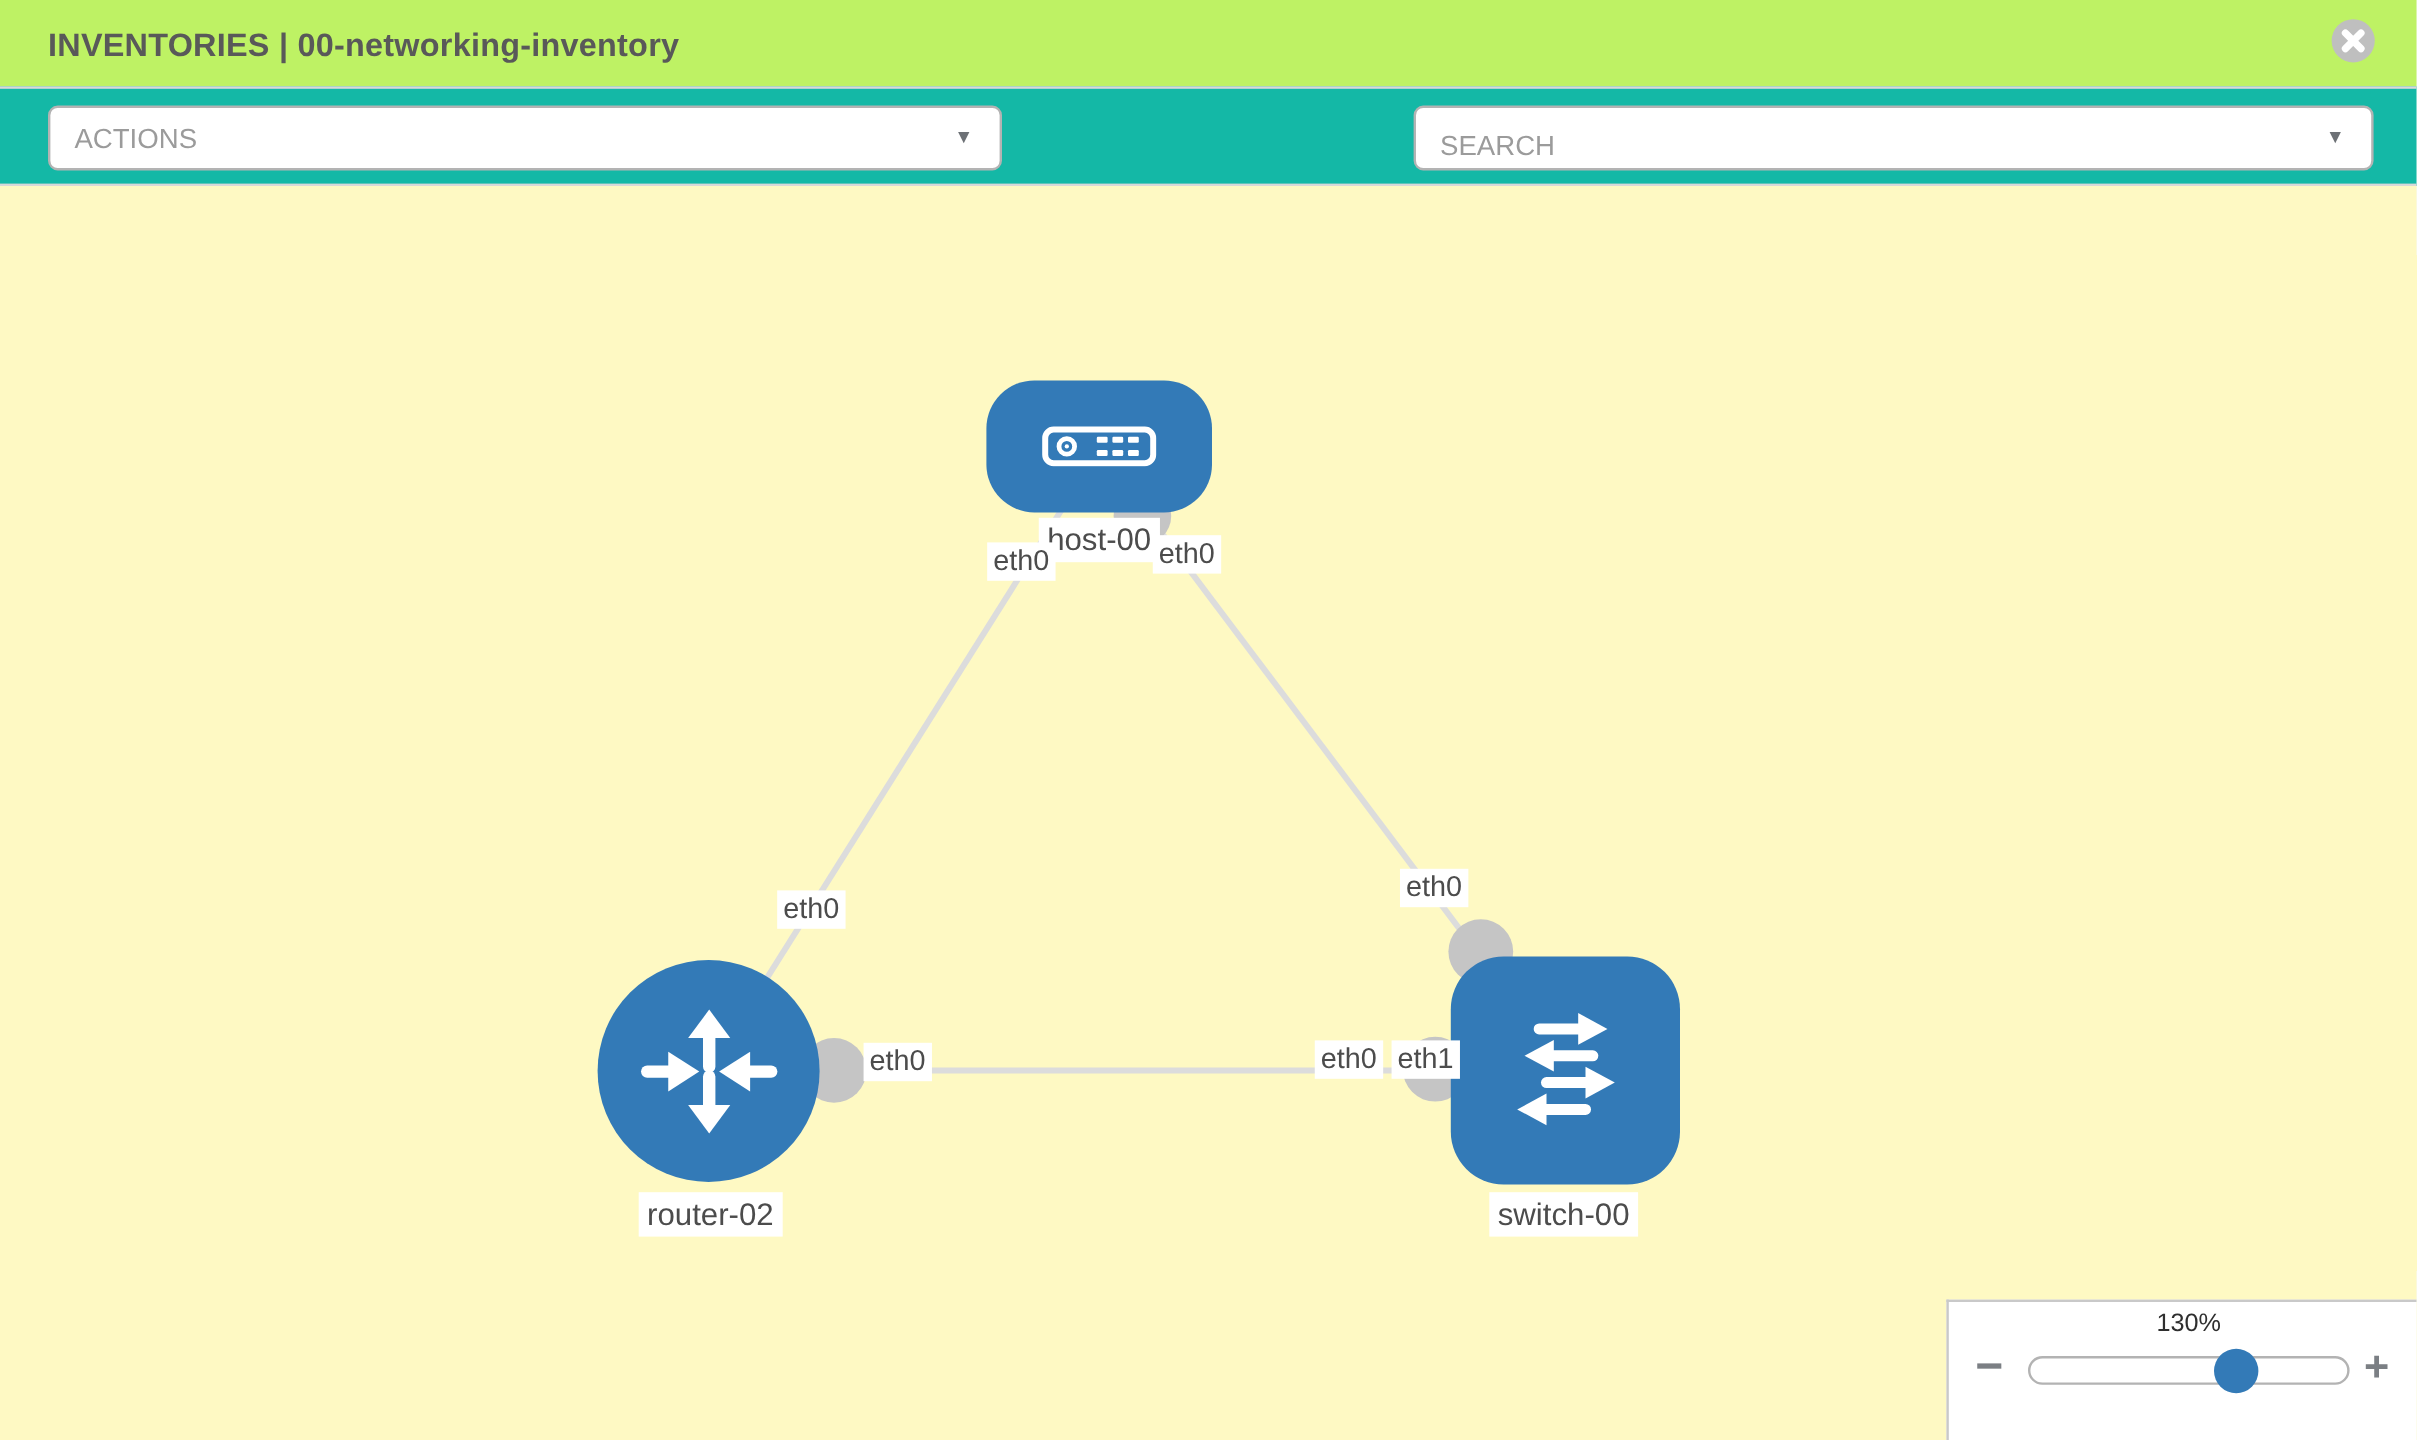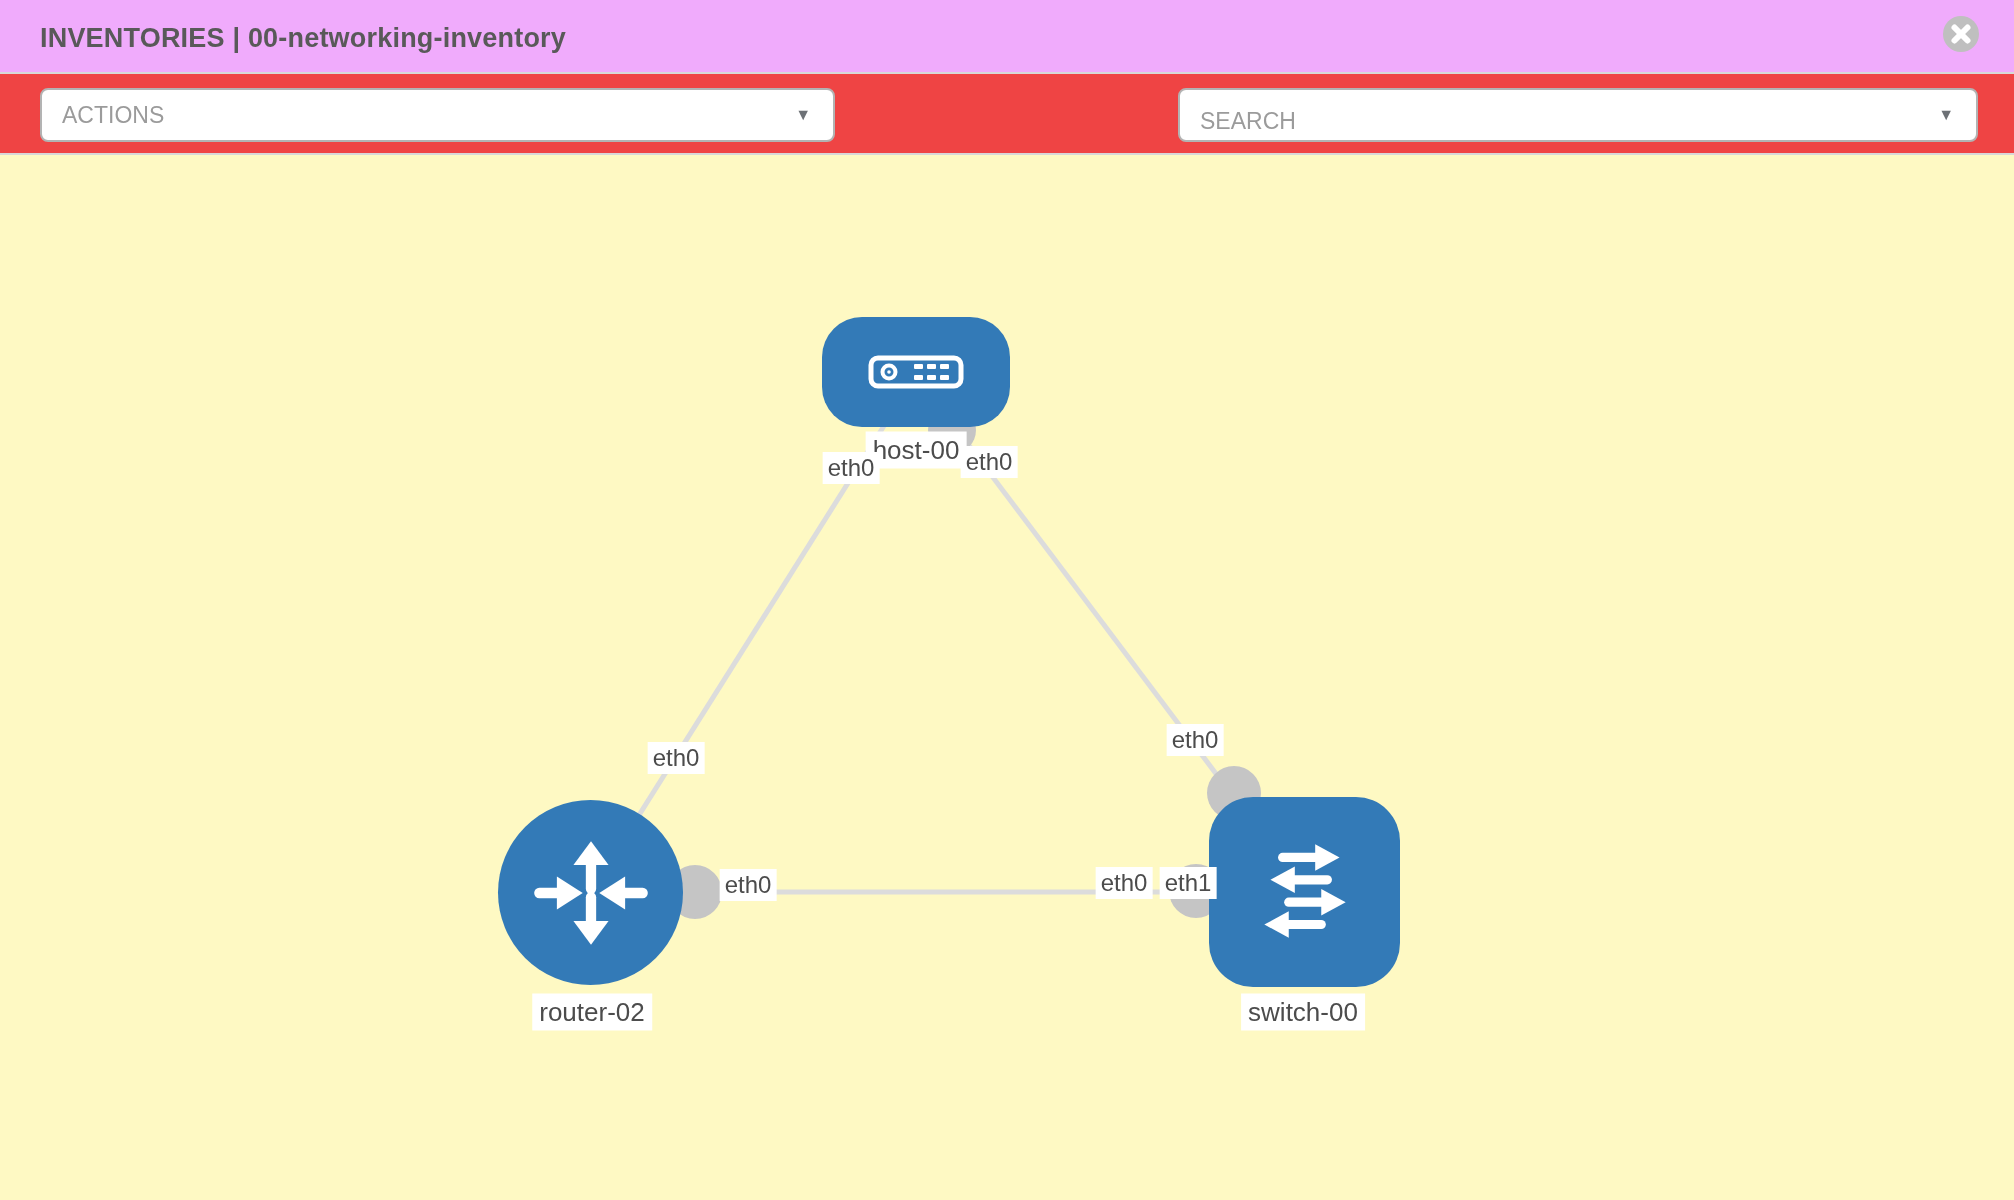--- a/index.html
+++ b/index.html
@@ -1,26 +1,26 @@
 <!DOCTYPE html>
 <html><head>
 <meta charset="utf-8">
 <style>
   html,body{margin:0;padding:0;background:#fff;}
   #app{position:relative;width:2014px;height:1200px;overflow:hidden;
        font-family:"Liberation Sans","DejaVu Sans",sans-serif;background:#f4f4f4;}
 
   
-  .header{position:absolute;left:0;top:0;width:2014px;height:72px;background:#f0abfc;}
+  .header{position:absolute;left:0;top:0;width:2014px;height:72px;background:#bef264;}
   .header-title{position:absolute;left:40px;top:0;height:72px;line-height:76px;
        font-size:27px;font-weight:700;color:#595959;letter-spacing:.2px;}
   .close-btn{position:absolute;left:1942px;top:15px;width:38px;height:38px;cursor:pointer;}
 
   
-  .toolbar{position:absolute;left:0;top:72px;width:2014px;height:83px;background:#ef4444;
+  .toolbar{position:absolute;left:0;top:72px;width:2014px;height:83px;background:#14b8a6;
        border-top:2px solid #d8d8d8;border-bottom:2px solid #d8d8d8;box-sizing:border-box;}
   .select-box{position:absolute;top:14px;height:54px;background:#fff;border:2px solid #b3b3b3;
        border-radius:8px;box-sizing:border-box;}
   .select-box .label{position:absolute;left:20px;top:0;height:50px;line-height:50px;
        font-size:23px;color:#9b9b9b;}
   .caret{position:absolute;right:22px;top:0;height:50px;line-height:50px;
        font-size:16px;color:#6d7176;}
   #actions-box{left:40px;width:795px;}
   #search-box{left:1178px;width:800px;}
   #search-box input{position:absolute;left:0;top:0;width:100%;height:100%;border:none;outline:none;
@@ -163,14 +163,21 @@
 
     <div class="graph-label iface-label" style="left:851px;top:313px;">eth0</div>
     <div class="graph-label iface-label" style="left:989px;top:307px;">eth0</div>
     <div class="graph-label iface-label" style="left:676px;top:603px;">eth0</div>
     <div class="graph-label iface-label" style="left:1195px;top:585px;">eth0</div>
     <div class="graph-label iface-label" style="left:748px;top:730px;">eth0</div>
     <div class="graph-label iface-label" style="left:1124px;top:728px;">eth0</div>
     <div class="graph-label iface-label" style="left:1188px;top:728px;">eth1</div>
   </div>
 
+  <div class="zoom-panel">
+    <div class="zoom-level">130%</div>
+    <div class="zoom-minus">−</div>
+    <div class="zoom-track"></div>
+    <div class="zoom-thumb"></div>
+    <div class="zoom-plus">+</div>
+  </div>
 
 </div>
 
 </body></html>

